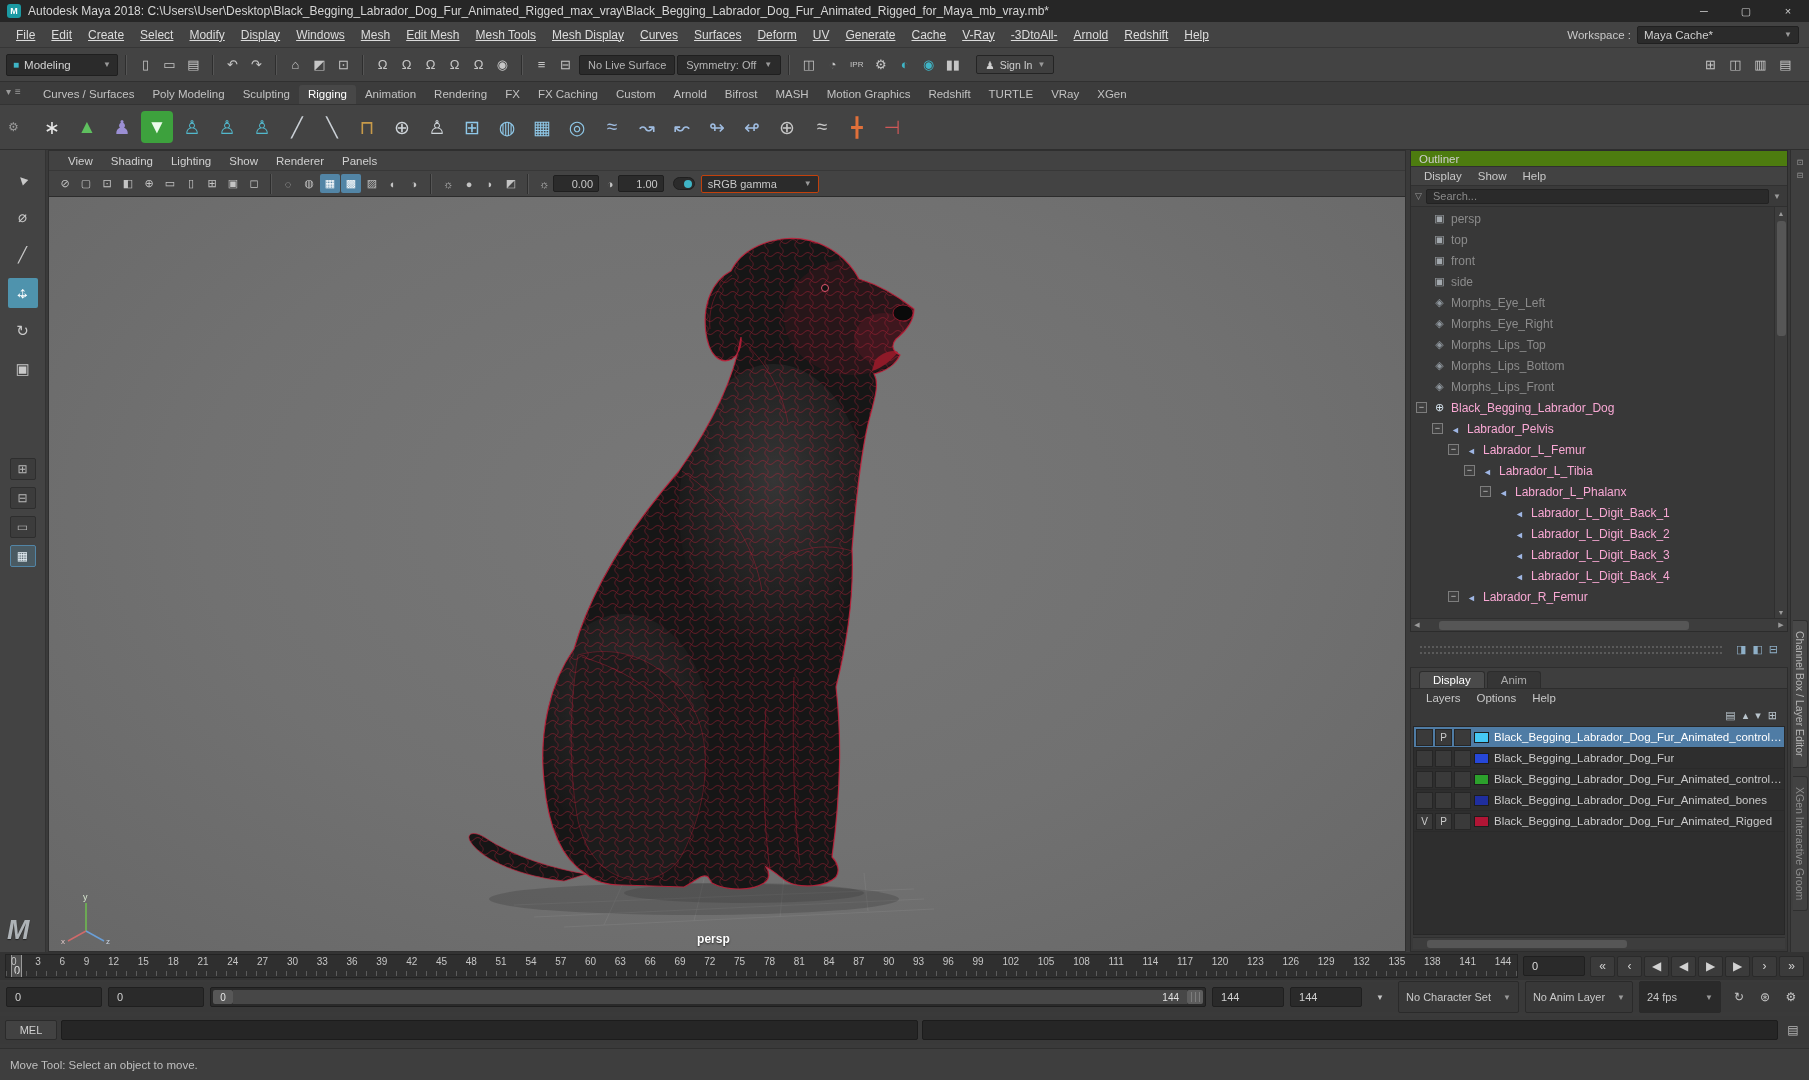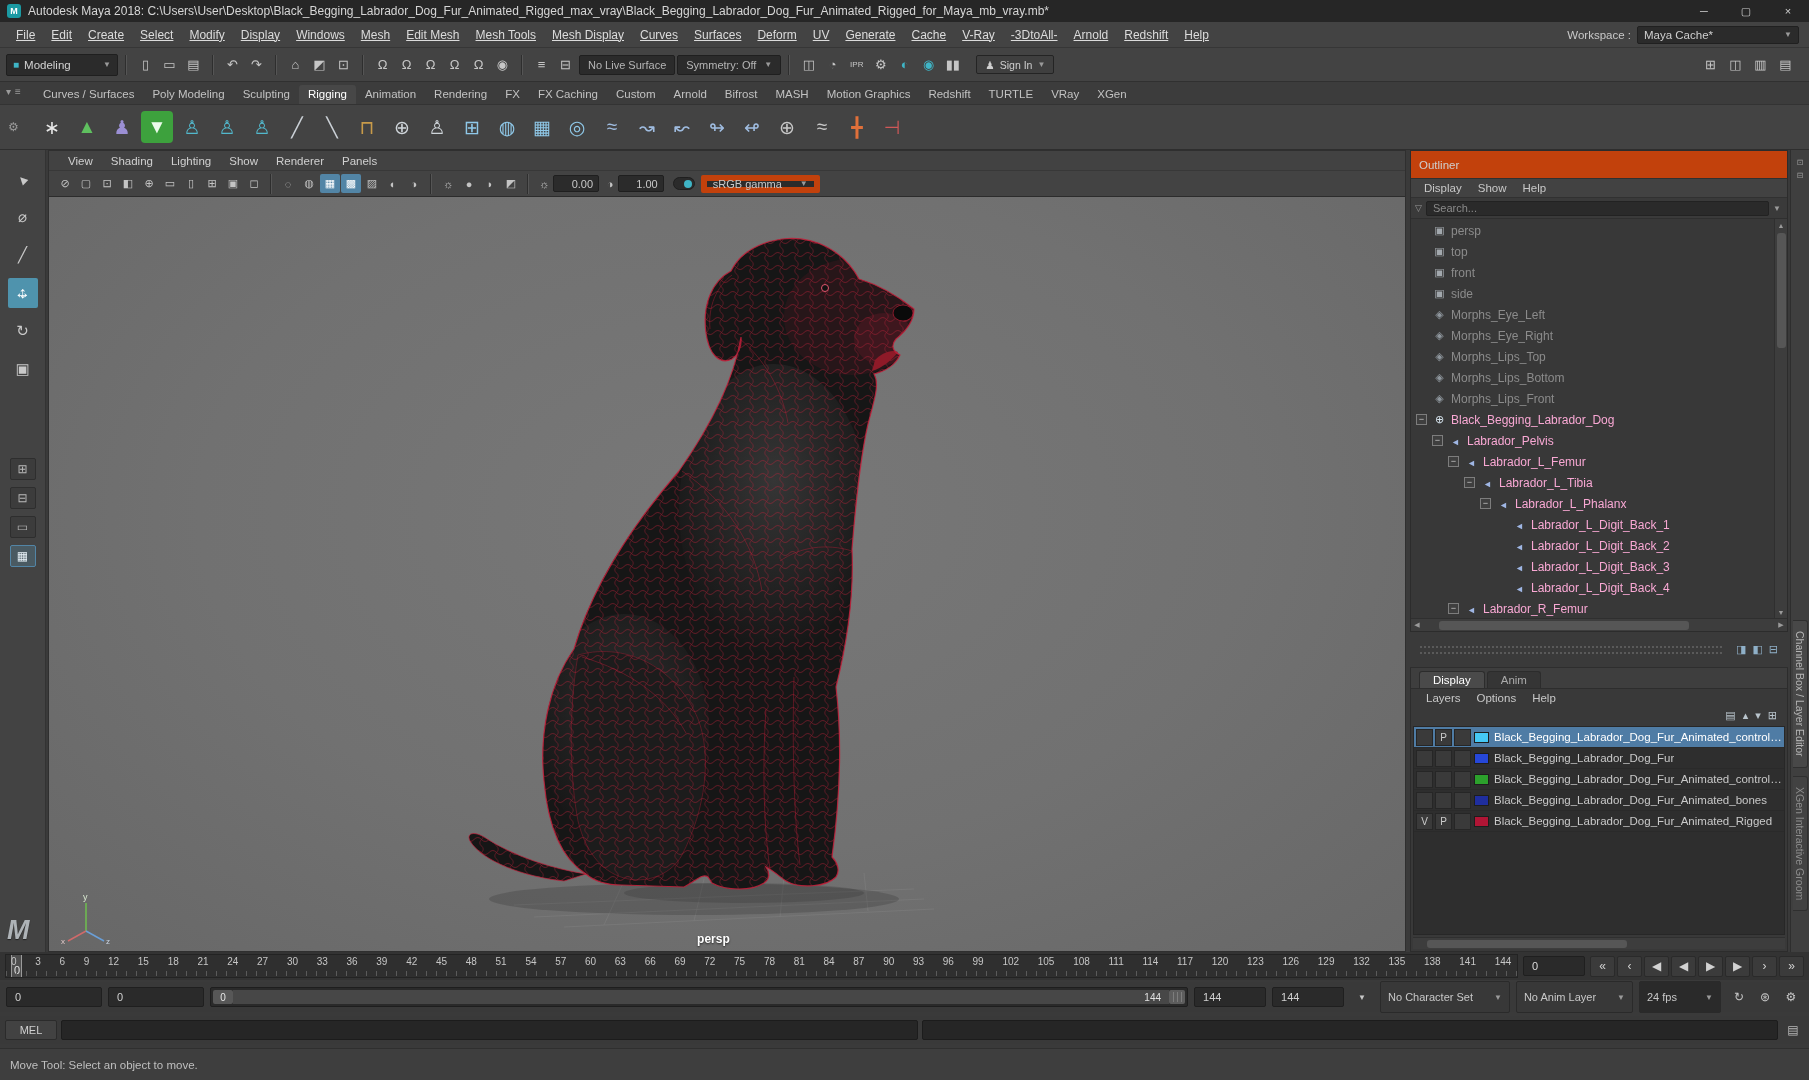--- a/index.html
+++ b/index.html
@@ -63,30 +63,30 @@
   .viewport { position:absolute; left:48px; top:0; width:1358px; height:802px; background:#444; border:1px solid #2f2f2f; display:flex; flex-direction:column; }
   .vmenus { height:20px; background:#424242; border-bottom:1px solid #383838; display:flex; align-items:center; padding-left:10px; gap:2px; flex:none; }
   .vmenu { font-size:11.5px; color:#d0d0d0; padding:0 9px; }
   .vbar { height:26px; background:#434343; border-bottom:1px solid #2c2c2c; display:flex; align-items:center; padding:0 6px; gap:1px; flex:none; }
   .vicon { width:20px; height:19px; display:inline-flex; align-items:center; justify-content:center; font-size:11px; color:#c4c4c4; border-radius:2px; flex:none; }
   .vicon[data-active="true"] { background:#5285a6; color:#fff; }
   .vfield { width:46px; height:17px; background:#2b2b2b; border:1px solid #1f1f1f; border-radius:2px; color:#c8c8c8; font-size:11px; display:flex; align-items:center; justify-content:flex-end; padding:0 5px; margin:0 3px; }
   .vmini { color:#c4c4c4; font-size:11px; margin-left:4px; }
   .cmtoggle { width:22px; height:13px; background:#2b2b2b; border:1px solid #1f1f1f; border-radius:7px; margin:0 5px; position:relative; }
   .cmtoggle::after { content:""; position:absolute; right:2px; top:2px; width:8px; height:8px; border-radius:50%; background:#3fb5c6; }
-  .vdrop { min-width:118px; height:18px; background:#2b2b2b; border:6px solid #c2410c; border-radius:2px; display:flex; align-items:center; padding:0 6px; font-size:11px; color:#c8c8c8; gap:18px; }
+  .vdrop { min-width:118px; height:18px; background:#2b2b2b; border:1px solid #c2410c; border-radius:2px; display:flex; align-items:center; padding:0 6px; font-size:11px; color:#c8c8c8; gap:18px; }
   .view3d { flex:1; position:relative; background:radial-gradient(ellipse at 50% 42%, #787878 0%, #717171 55%, #676767 100%); overflow:hidden; }
   .persp-label { position:absolute; left:49%; transform:translateX(-50%); bottom:5px; color:#ffffff; font-size:12px; font-weight:bold; text-shadow:0 1px 2px rgba(0,0,0,.65); }
   .axisgizmo { position:absolute; left:10px; bottom:6px; }
   .dogsvg { position:absolute; left:395px; top:12px; }
 
   
   .rightpanel { position:absolute; left:1410px; top:0; width:378px; height:802px; display:flex; flex-direction:column; }
   .outliner { height:482px; background:#383838; border:1px solid #2c2c2c; display:flex; flex-direction:column; flex:none; }
-  .out-header { height:28px; background:#c2410c; display:flex; align-items:center; padding-left:8px; font-size:11.5px; color:#cfcfcf; border-bottom:1px solid #303030; flex:none; }
+  .out-header { height:16px; background:#4d7c0f; display:flex; align-items:center; padding-left:8px; font-size:11.5px; color:#cfcfcf; border-bottom:1px solid #303030; flex:none; }
   .out-menus { height:19px; display:flex; align-items:center; padding-left:6px; gap:2px; background:#424242; border-bottom:1px solid #313131; flex:none; }
   .out-menu { font-size:11.5px; color:#c8c8c8; padding:0 7px; }
   .out-search { height:21px; display:flex; align-items:center; padding:2px 4px; gap:4px; background:#3a3a3a; border-bottom:1px solid #2f2f2f; flex:none; }
   .search-funnel { color:#9a9a9a; font-size:9px; }
   .search-box { flex:1; height:15px; background:#2a2a2a; border:1px solid #222; border-radius:2px; display:flex; align-items:center; padding:0 6px; font-size:11px; color:#8a8a8a; }
   .search-caret { color:#9a9a9a; font-size:8px; padding-right:2px; }
   .out-body { flex:1; display:flex; overflow:hidden; }
   .tree { flex:1; overflow:hidden; padding-top:1px; }
   .trow { display:flex; align-items:center; height:21px; padding-left:5px; white-space:nowrap; }
   .trow[data-depth="1"] { padding-left:21px; } .trow[data-depth="2"] { padding-left:37px; }
@@ -150,21 +150,21 @@
   .pbtn { width:25px; height:21px; background:#3b3b3b; border:1px solid #2a2a2a; border-radius:2px; color:#d2d2d2; font-size:12px; display:flex; align-items:center; justify-content:center; }
 
   
   .range { position:absolute; left:0; top:982px; right:0; height:30px; background:#393939; display:flex; align-items:center; padding:0 6px; gap:6px; }
   .rfield { width:96px; height:20px; background:#2a2a2a; border:1px solid #1f1f1f; border-radius:2px; color:#d0d0d0; font-size:11px; display:flex; align-items:center; padding-left:8px; flex:none; }
   .rfield.small { width:72px; }
   .rslider { flex:1; height:20px; background:#2a2a2a; border:1px solid #1e1e1e; border-radius:2px; display:flex; align-items:stretch; padding:2px; }
   .rs-left { width:20px; background:#575757; border-radius:2px; color:#e6e6e6; font-size:10px; display:flex; align-items:center; justify-content:center; flex:none; }
   .rs-fill { flex:1; background:#474747; display:flex; align-items:center; justify-content:flex-end; color:#e0e0e0; font-size:10px; padding-right:8px; }
   .rs-grip { width:16px; background:#5d5d5d; border-radius:2px; background-image:repeating-linear-gradient(90deg,#7d7d7d 0 1px,transparent 1px 4px); background-size:9px 10px; background-repeat:no-repeat; background-position:center; flex:none; }
-  .rdrop { height:32px; background:#383838; border:1px solid #2a2a2a; border-radius:2px; color:#c8c8c8; font-size:11px; display:flex; align-items:center; padding:0 7px; gap:21px; flex:none; white-space:nowrap; }
+  .rdrop { height:32px; background:#383838; border:1px solid #2a2a2a; border-radius:2px; color:#c8c8c8; font-size:11px; display:flex; align-items:center; padding:0 7px; gap:12px; flex:none; white-space:nowrap; }
   .rdrop.dark { background:#2a2a2a; min-width:82px; }
   .ricon { width:24px; height:20px; display:flex; align-items:center; justify-content:center; color:#c6c6c6; font-size:12px; border-radius:2px; flex:none; }
 
   
   .melrow { position:absolute; left:0; top:1016px; right:0; height:28px; background:#393939; display:flex; align-items:center; padding:0 5px; gap:4px; }
   .melbtn { width:52px; height:20px; background:#424242; border:1px solid #2b2b2b; border-radius:2px; color:#cfcfcf; font-size:11px; display:flex; align-items:center; justify-content:center; flex:none; }
   .melinput { flex:1; height:20px; background:#262626; border:1px solid #1c1c1c; border-radius:2px; }
   .melicon { width:22px; height:20px; display:flex; align-items:center; justify-content:center; color:#b9b9b9; font-size:12px; flex:none; }
   .helpline { position:absolute; left:0; top:1048px; right:0; height:32px; background:#3e3e3e; border-top:1px solid #2f2f2f; display:flex; align-items:center; padding-left:10px; font-size:11.5px; color:#bfbfbf; }
 </style>

